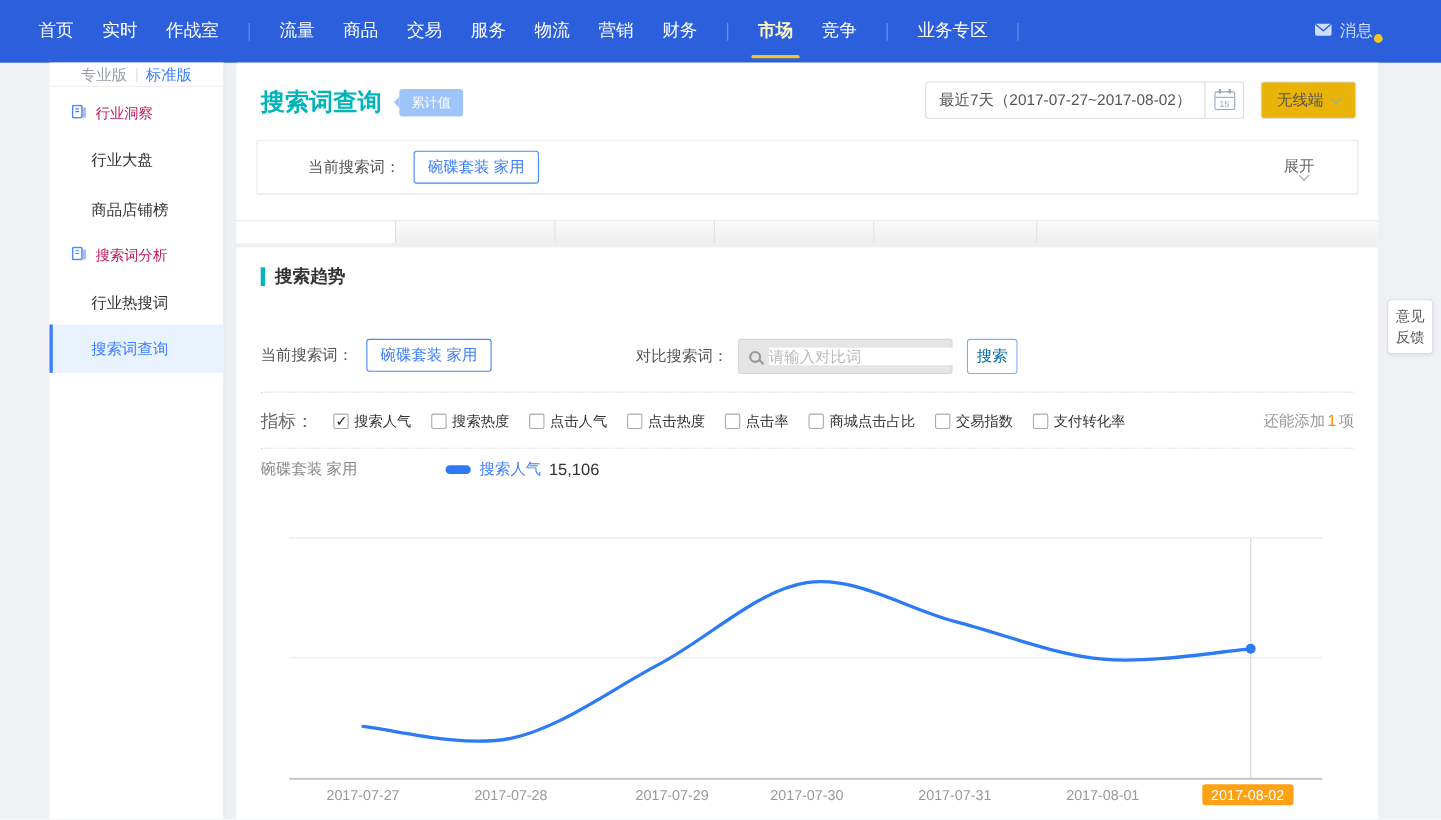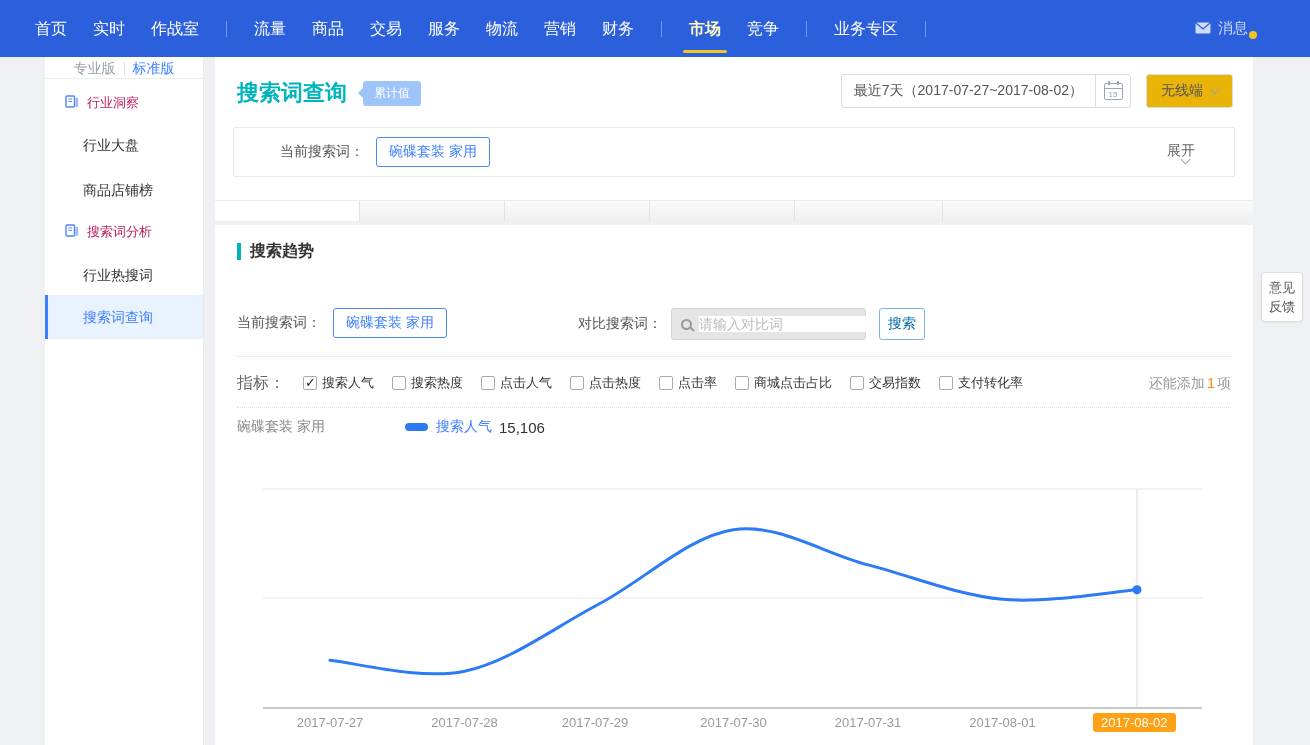--- a/index.html
+++ b/index.html
@@ -288,21 +288,21 @@
         <line x1="48" y1="9" x2="987" y2="9" stroke="#e9e9e9" stroke-width="1"></line>
         <line x1="48" y1="118" x2="987" y2="118" stroke="#e9e9e9" stroke-width="1"></line>
         <line x1="922" y1="9" x2="922" y2="228" stroke="#d8d8d8" stroke-width="1"></line>
         <line x1="48" y1="228" x2="987" y2="228" stroke="#c9c9c9" stroke-width="2"></line>
         <path d="M115,180.2892857142857C137.4,182.1 204.7,200.6 249.5,191.2C294.3,181.9 339.2,147.6 384,124.0C428.8,100.4 473.7,56.2 518.5,49.7C563.3,43.2 608.2,73.3 653,84.9C697.8,96.5 742.7,115.1 787.5,119.3C832.3,123.4 899.6,111.4 922,109.8" fill="none" stroke="#2d7bf4" stroke-width="3" stroke-linecap="round"></path>
         <circle cx="922" cy="109.8" r="4.5" fill="#2d7bf4"></circle>
       </svg>
     <div>
         <span class="xlab" style="left: 55px;">2017-07-27</span>
         <span class="xlab" style="left: 189.5px;">2017-07-28</span>
-        <span class="xlab" style="left: 320px;">2017-07-29</span>
+        <span class="xlab" style="left: 336px;">2017-07-29</span>
         <span class="xlab" style="left: 458.5px;">2017-07-30</span>
         <span class="xlab" style="left: 593px;">2017-07-31</span>
         <span class="xlab" style="left: 727.5px;">2017-08-01</span>
         <span class="xlab hl" style="left: 878px;">2017-08-02</span>
       </div>
   </div>
 </div>
 
 <div class="feedback">
   <div>意见</div>

